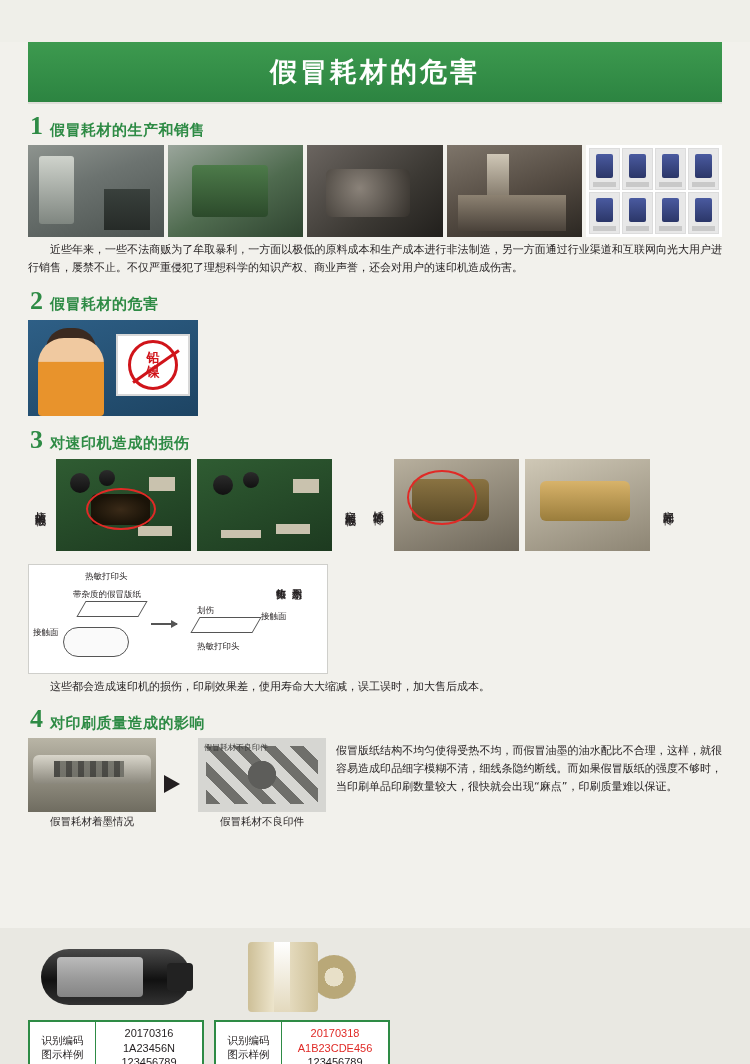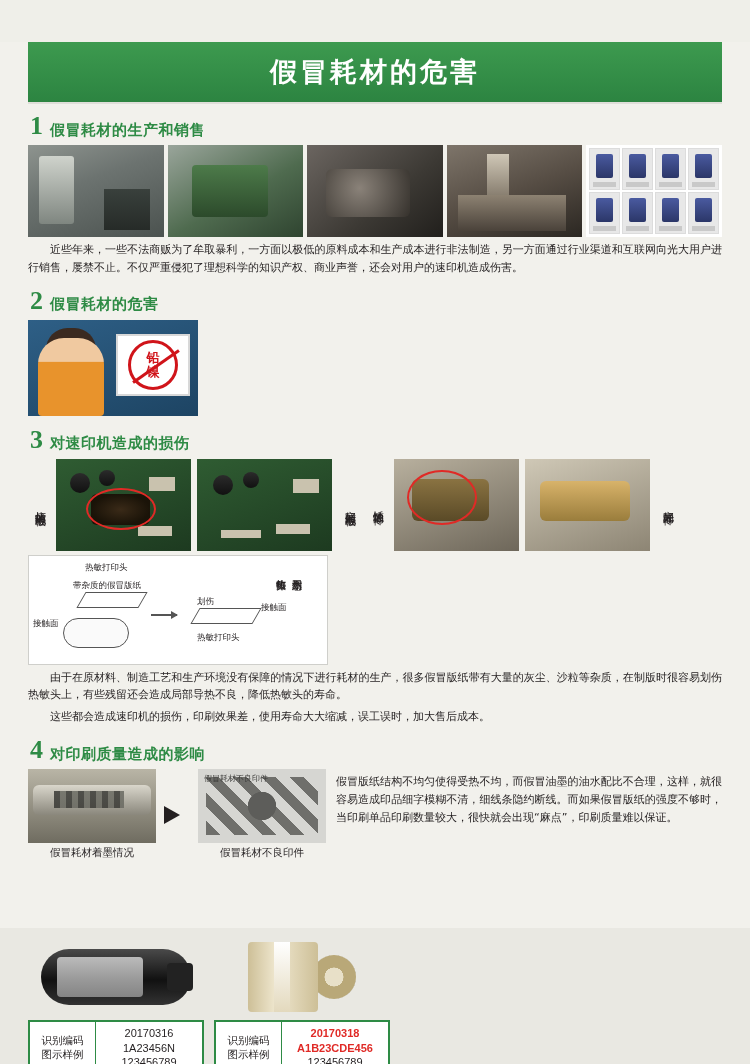--- a/index.html
+++ b/index.html
@@ -150,21 +150,21 @@
   .photo-rust .ring { position:absolute; left:10%; top:12%; width:56%; height:60%;
     border:2px solid #e02a26; border-radius:50%; }
   .photo-good {
     width:125px; height:92px; position:relative; overflow:hidden;
     background:linear-gradient(160deg,#cfc8b6,#8d8574);
   }
   .photo-good .part {
     position:absolute; left:12%; top:24%; width:72%; height:44%;
     background:linear-gradient(180deg,#d8b36a,#9a7d3c); border-radius:6px;
   }
-  .sec3-mid { display:flex; gap:8px; margin-top:4px; align-items:flex-start; }
+  .sec3-mid { display:flex; gap:8px; margin-top:13px; align-items:flex-start; }
   .diagram {
     width:300px; height:110px; background:#ffffff; border:1px solid #cfcfcb; position:relative;
     font-size:8.5px; color:#231f20;
   }
   .diagram .lbl { position:absolute; white-space:nowrap; }
   .diagram .cyl {
     position:absolute; width:66px; height:30px; border:1.2px solid #555; border-radius:15px/15px;
     background:#fafafa;
   }
   .diagram .plate {
@@ -257,21 +257,21 @@
   }
   .codebox .lab {
     width:66px; border-right:1px solid #2e8b45; display:flex; flex-direction:column;
     align-items:center; justify-content:center; font-size:10.5px; line-height:1.3; color:#231f20;
     background:#fff;
   }
   .codebox .vals {
     flex:1 1 auto; display:flex; flex-direction:column; align-items:center; justify-content:center;
     font-size:11px; line-height:1.32; font-family:"Liberation Sans", sans-serif;
   }
-  .codebox .vals .red { color:#e02a26;font-weight:bold; }
+  .codebox .vals .red { color:#e02a26; }
   .footer .company { flex:1 1 auto; padding-left:6px; }
   .company h2 {
     margin:4px 0 10px 0; font-size:17px; font-weight:bold; color:#231f20; letter-spacing:1px;
   }
   .company .legal { font-size:10px; line-height:1.6; text-align:justify; color:#231f20; }
   .riso {
     display:inline-block; color:#2e8b45; font-weight:bold; font-style:italic;
     font-size:11px; letter-spacing:.5px;
   }
   .riso .mark { font-size:9px; vertical-align:super; }
@@ -399,21 +399,20 @@
       <div class="arrow" style="left:122px;top:58px;"></div>
       <div class="lbl" style="left:168px;top:40px;">划伤</div>
       <div class="plate" style="left:166px;top:52px;"></div>
       <div class="lbl" style="left:232px;top:46px;">接触面</div>
       <div class="lbl" style="left:168px;top:76px;">热敏打印头</div>
       <div class="lbl" style="left:262px;top:16px;writing-mode:vertical-rl;text-orientation:upright;font-size:10px;line-height:1.15;">划伤示意图</div>
       <div class="lbl" style="left:246px;top:16px;writing-mode:vertical-rl;text-orientation:upright;font-size:10px;line-height:1.15;">热敏打印头</div>
     </div>
   </div>
 
-  <p class="body">由于在原材料、制造工艺和生产环境没有保障的情况下进行耗材的生产，很多假冒版纸带有大量的灰尘、沙粒等杂质，在制版时很容易划伤热敏头上，有些残留还会造成局部导热不良，降低热敏头的寿命。</p>
   <p class="body">这些都会造成速印机的损伤，印刷效果差，使用寿命大大缩减，误工误时，加大售后成本。</p>
 
   <div class="sec-head">
     <span class="sec-num">4</span>
     <span class="sec-title">对印刷质量造成的影响</span>
   </div>
 
   <div class="sec4">
     <div class="left">
       <div class="imgs">

